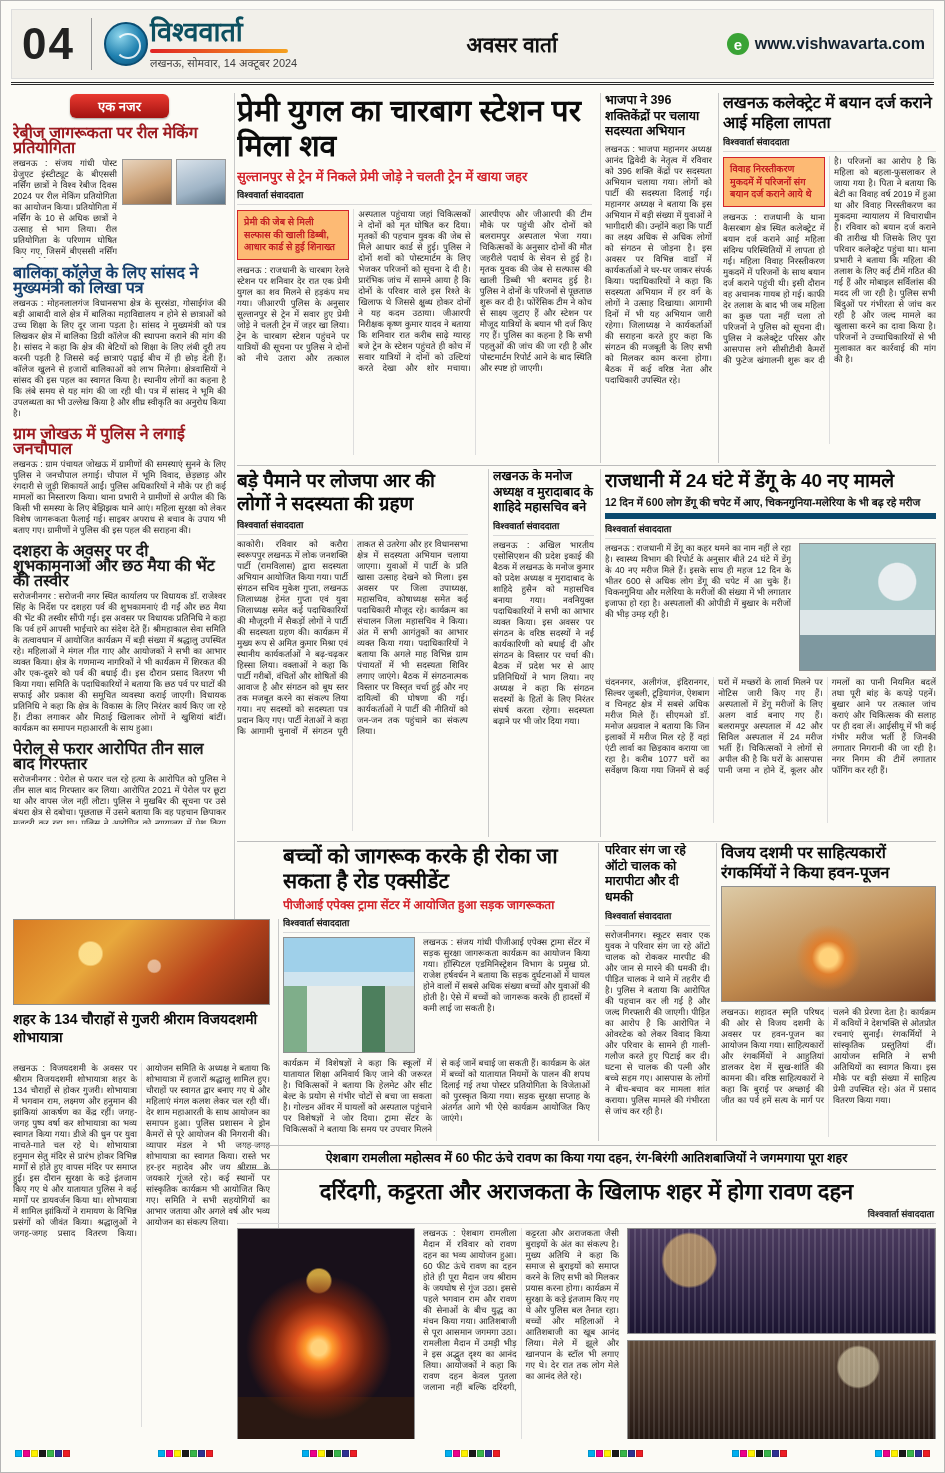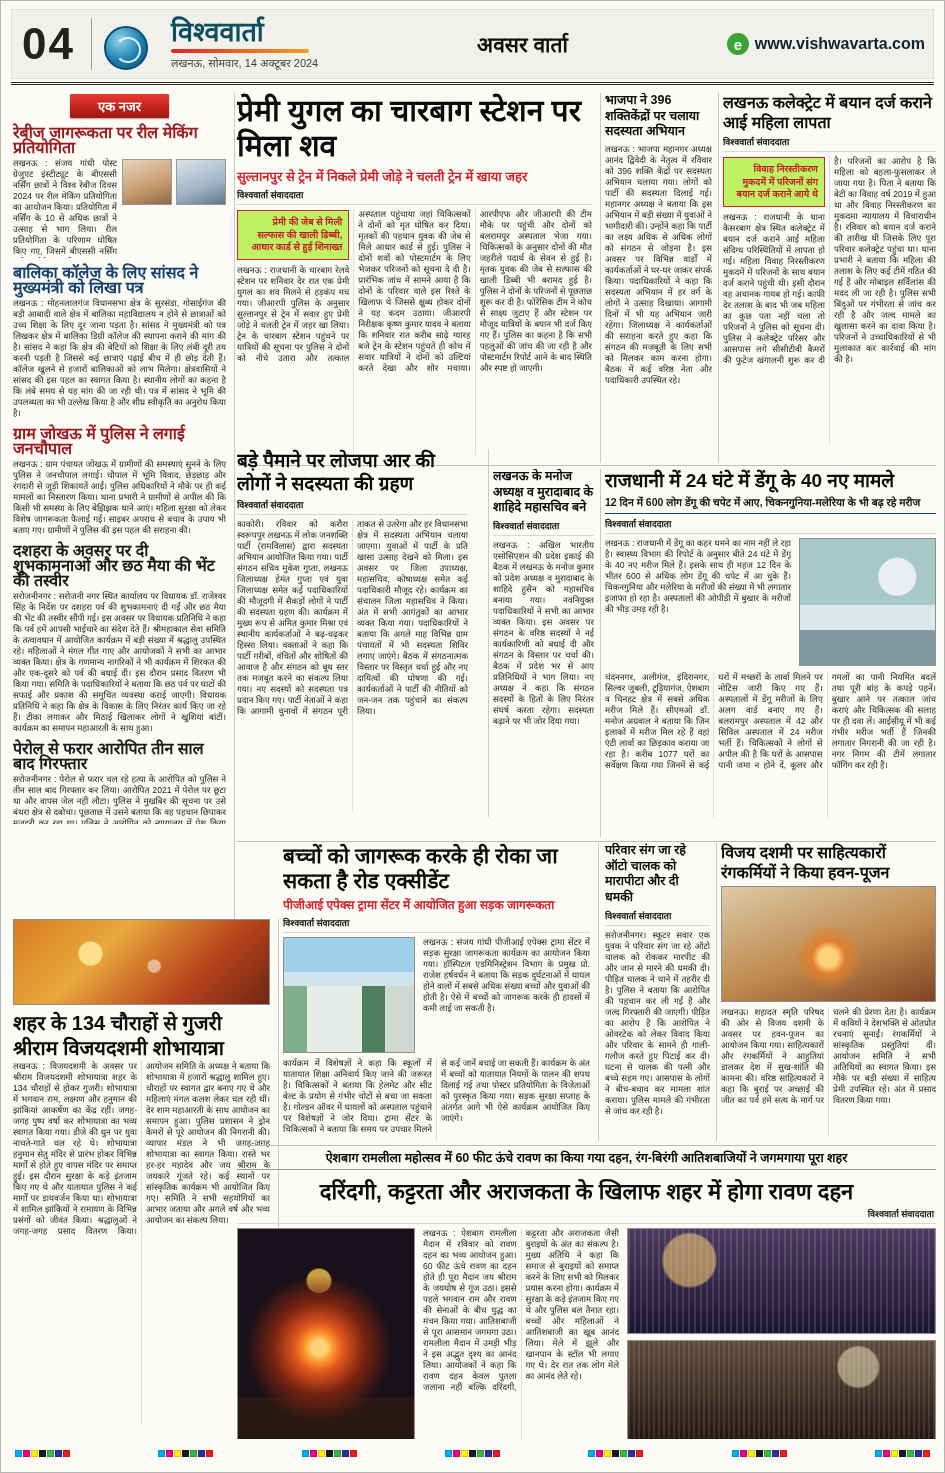--- a/index.html
+++ b/index.html
@@ -4,21 +4,21 @@
 <style>
   *{margin:0;padding:0;box-sizing:border-box}
   html,body{background:#9a9a9a}
   body{font-family:"Liberation Sans","DejaVu Sans",sans-serif}
   .page{position:relative;width:945px;height:1473px;margin:0 auto;background:#fcfbf6;border:1px solid #b5b5b5;overflow:hidden;color:#1b1b1b}
 
   
   .masthead{position:absolute;left:10px;top:8px;right:10px;height:70px;display:flex;align-items:center;background:#f2f0ea;border:1px solid #ddd}
   .pageno{font-size:44px;font-weight:bold;color:#222;padding:0 16px 0 10px;letter-spacing:2px}
   .mast-div{width:1px;height:52px;background:#9a9a9a}
-  .logo-block{display:flex;align-items:flex-end;gap:23px;padding-left:12px}
+  .logo-block{display:flex;align-items:center;gap:2px;padding-left:12px}
   .emblem{width:44px;height:44px;border-radius:50%;background:radial-gradient(circle at 35% 30%,#8fd6ec,#1e7fae 55%,#0b4e74);border:2px solid #0b4e74;position:relative;flex:0 0 auto}
   .emblem::after{content:"";position:absolute;left:9px;top:9px;width:22px;height:22px;border-radius:50%;border:2px solid rgba(255,255,255,.85);border-left-color:transparent}
   .logo-name{font-size:27px;font-weight:bold;color:#0c4f60;line-height:1}
   .logo-swoosh{height:4px;width:138px;background:linear-gradient(90deg,#e02325,#f5a11e);border-radius:2px;margin:3px 0 2px}
   .edition-line{font-size:11px;color:#3d3d3d}
   .section-title{flex:1;text-align:center;font-size:21px;font-weight:bold;color:#101010}
   .website{display:flex;align-items:center;gap:6px;font-size:16px;font-weight:bold;color:#13212e;padding-right:8px}
   .e-badge{width:22px;height:22px;border-radius:50%;background:#3aa335;color:#fff;display:inline-flex;align-items:center;justify-content:center;font-size:15px;font-weight:bold}
   .mast-rule{position:absolute;left:10px;right:10px;top:81px;border-top:3px double #2a2a2a}
 
@@ -27,71 +27,71 @@
   .blk{position:absolute;overflow:hidden}
   .vr{border-right:1px solid #c8c8c8}
   .hdiv{position:absolute;left:236px;width:699px;border-top:1px solid #bcbcbc}
 
   
   .bt{font-size:8.6px;line-height:11px;text-align:justify;color:#1d1d1d}
   .cols2{column-count:2;column-gap:9px;column-rule:1px solid #ddd}
   .cols3{column-count:3;column-gap:9px;column-rule:1px solid #ddd}
   .byline-row{font-size:9px;font-weight:bold;color:#101010;border-bottom:1px solid #d8d8d8;padding:3px 0;margin-bottom:4px}
   .sub-red{color:#d3232a;font-weight:bold;font-size:13px;margin-top:5px;line-height:1.25}
-  .sub-black{color:#151515;font-weight:bold;font-size:10.5px;margin-top:4px;line-height:1.3;border-bottom:1px solid #0c4a6e;padding-bottom:3px}
-  .highlight{border:1.5px solid #d3232a;color:#c21d24;font-weight:bold;font-size:9.5px;line-height:12.5px;padding:5px 6px;margin:1px 0 5px;text-align:right;break-inside:avoid;background:#bef264}
+  .sub-black{color:#151515;font-weight:bold;font-size:10.5px;margin-top:4px;line-height:1.3;border-bottom:6px solid #0c4a6e;padding-bottom:3px}
+  .highlight{border:1.5px solid #d3232a;color:#c21d24;font-weight:bold;font-size:9.5px;line-height:12.5px;padding:5px 6px;margin:1px 0 5px;text-align:left;break-inside:avoid;background:#fdba74}
 
   
   .h-lead{font-size:30px;font-weight:800;line-height:1.18;color:#0c0c0c}
   .h-xl{font-size:21px;font-weight:800;line-height:1.2;color:#0c0c0c}
   .h-l{font-size:19px;font-weight:800;line-height:1.22;color:#0c0c0c}
   .h-m{font-size:16px;font-weight:bold;line-height:1.22;color:#0c0c0c}
   .h-s{font-size:12.5px;font-weight:bold;line-height:1.25;color:#0c0c0c}
   .bh{font-size:16px;font-weight:bold;line-height:15px;margin:7px 0 3px}
   .maroon{color:#9c1b20}
   .navy{color:#16406e}
 
   
   .left-top{left:12px;top:4px;width:222px;height:828px;padding-right:8px}
   .tab-wrap{text-align:center;margin:1px 0 4px}
-  .tab{display:inline-block;background:linear-gradient(180deg,#ea3a30,#a31210);color:#fff;font-weight:bold;font-size:13px;padding:3px 28px;border-radius:1px;box-shadow:0 1px 2px rgba(0,0,0,.35)}
+  .tab{display:inline-block;background:linear-gradient(180deg,#ea3a30,#a31210);color:#fff;font-weight:bold;font-size:13px;padding:3px 28px;border-radius:6px;box-shadow:0 1px 2px rgba(0,0,0,.35)}
   .thumbs{float:right;width:104px;height:46px;display:flex;gap:4px;margin:1px 0 3px 5px}
   .thumb{flex:1;border:1px solid #999}
   .t1{background:linear-gradient(160deg,#e8d4bd,#c79a6e 60%,#8a6647)}
   .t2{background:linear-gradient(160deg,#d9e2ea,#9fb4c6 60%,#5d7588)}
   .mh100{max-height:100px;overflow:hidden}
   .mh150{max-height:152px;overflow:hidden}
   .mh96{max-height:96px;overflow:hidden}
   .mh222{max-height:222px;overflow:hidden}
   .mh50{max-height:50px;overflow:hidden}
 
   
   .left-bottom{left:12px;top:830px;width:266px;height:516px;padding-right:8px}
   .photo{border:1px solid #8f8f8f}
   .ph-procession{width:100%;height:86px;background:
     radial-gradient(circle at 30% 40%,rgba(255,230,150,.9) 0 6%,transparent 7%),
     radial-gradient(circle at 55% 55%,rgba(255,255,255,.5) 0 4%,transparent 5%),
     linear-gradient(135deg,#d97b22,#e8a83c 35%,#b8431c 70%,#6e2712)}
-  .lb-head{font-size:20px;font-weight:800;line-height:1.25;color:#0c0c0c;margin:6px 0 0}
+  .lb-head{font-size:14px;font-weight:800;line-height:1.25;color:#0c0c0c;margin:6px 0 17px}
   .lb-body{height:364px;overflow:hidden}
 
   
   .lead{left:236px;top:4px;width:364px;height:370px;padding-right:8px}
   .lead-body{height:246px;overflow:hidden;margin-top:2px}
 
   
   .bjp{left:604px;top:4px;width:114px;height:370px;padding-right:6px}
   .bjp-body{height:304px;overflow:hidden;margin-top:4px}
 
   
   .collectorate{left:722px;top:4px;width:213px;height:370px}
   .col-body{height:288px;overflow:hidden}
 
   
-  .lojpa{left:236px;top:360px;width:252px;height:368px;padding-right:20px}
+  .lojpa{left:236px;top:380px;width:252px;height:368px;padding-right:20px}
   .lojpa-body{height:292px;overflow:hidden}
   .manoj{left:492px;top:380px;width:108px;height:368px;padding-right:6px}
   .manoj-body{height:276px;overflow:hidden;margin-top:3px}
   .dengue{left:604px;top:380px;width:331px;height:368px}
   .row{display:flex;gap:8px;margin-top:3px}
   .dengue-lead{width:186px;height:128px;overflow:hidden}
   .ph-hospital{width:137px;height:128px;background:
     radial-gradient(circle at 72% 30%,#e9eef0 0 14%,transparent 15%),
     linear-gradient(180deg,#a7c8c9 0 52%,#dde6e8 52% 72%,#7e98a0 72%)}
   .dengue-body{height:146px;overflow:hidden;margin-top:6px}

